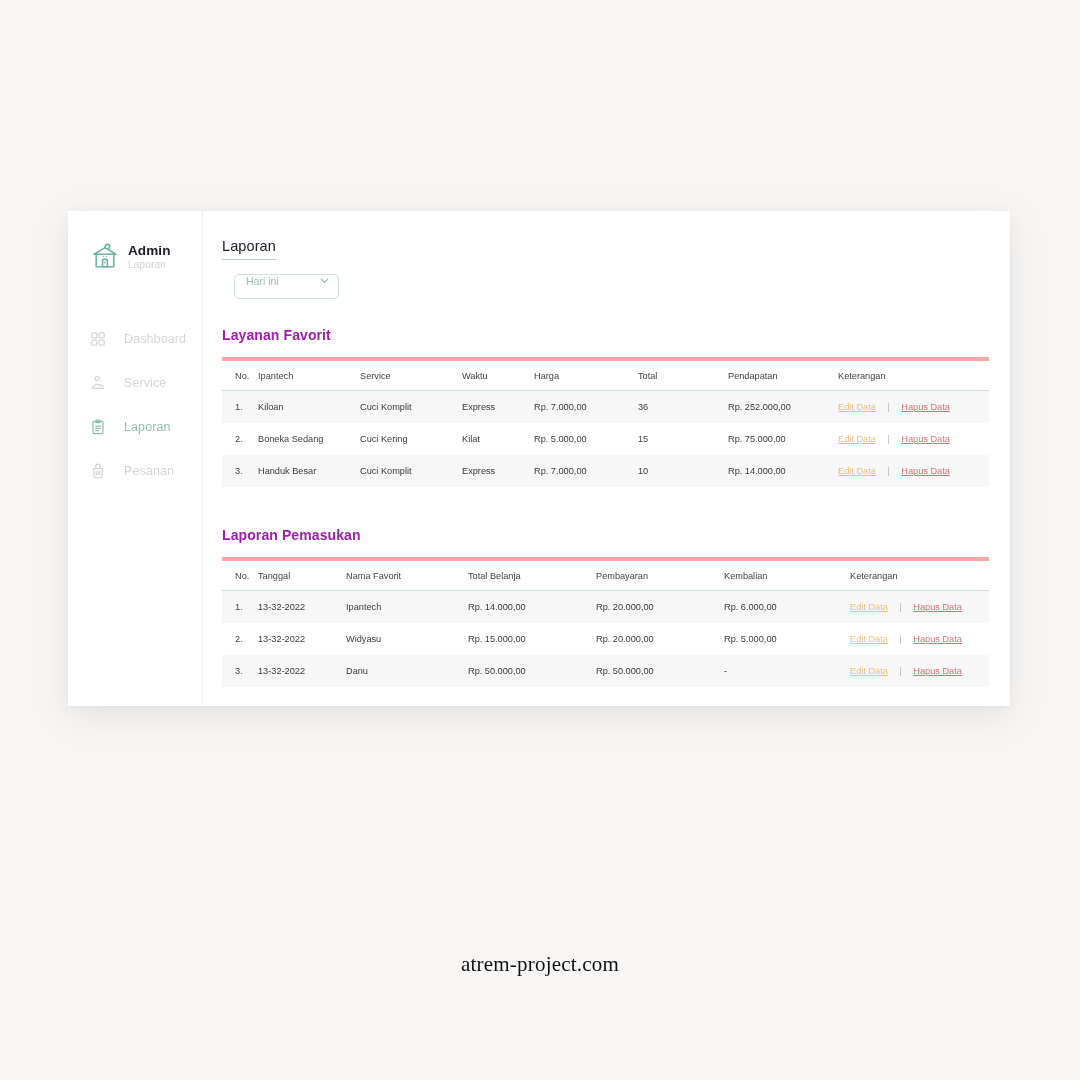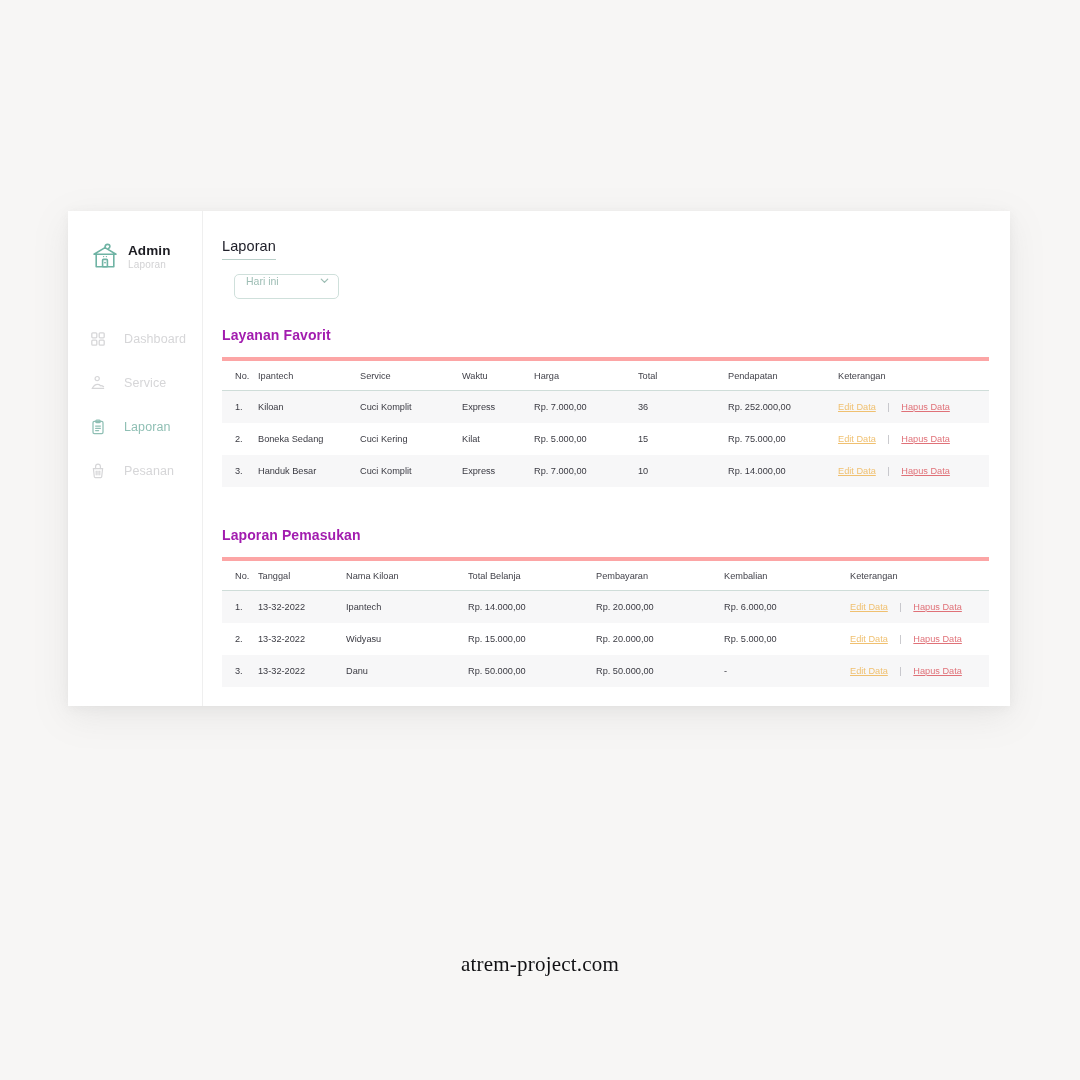--- a/index.html
+++ b/index.html
@@ -277,21 +277,21 @@
       </table>
 
       
       <h2 class="section-title second">Laporan Pemasukan</h2>
 
       <table class="rpt">
         <thead>
           <tr>
             <th style="width:36px">No.</th>
             <th style="width:88px">Tanggal</th>
-            <th style="width:122px">Nama Kiloan</th>
+            <th style="width:122px">Nama Favorit</th>
             <th style="width:128px">Total Belanja</th>
             <th style="width:128px">Pembayaran</th>
             <th style="width:126px">Kembalian</th>
             <th>Keterangan</th>
           </tr>
         </thead>
         <tbody>
           <tr>
             <td>1.</td>
             <td>13-32-2022</td>

